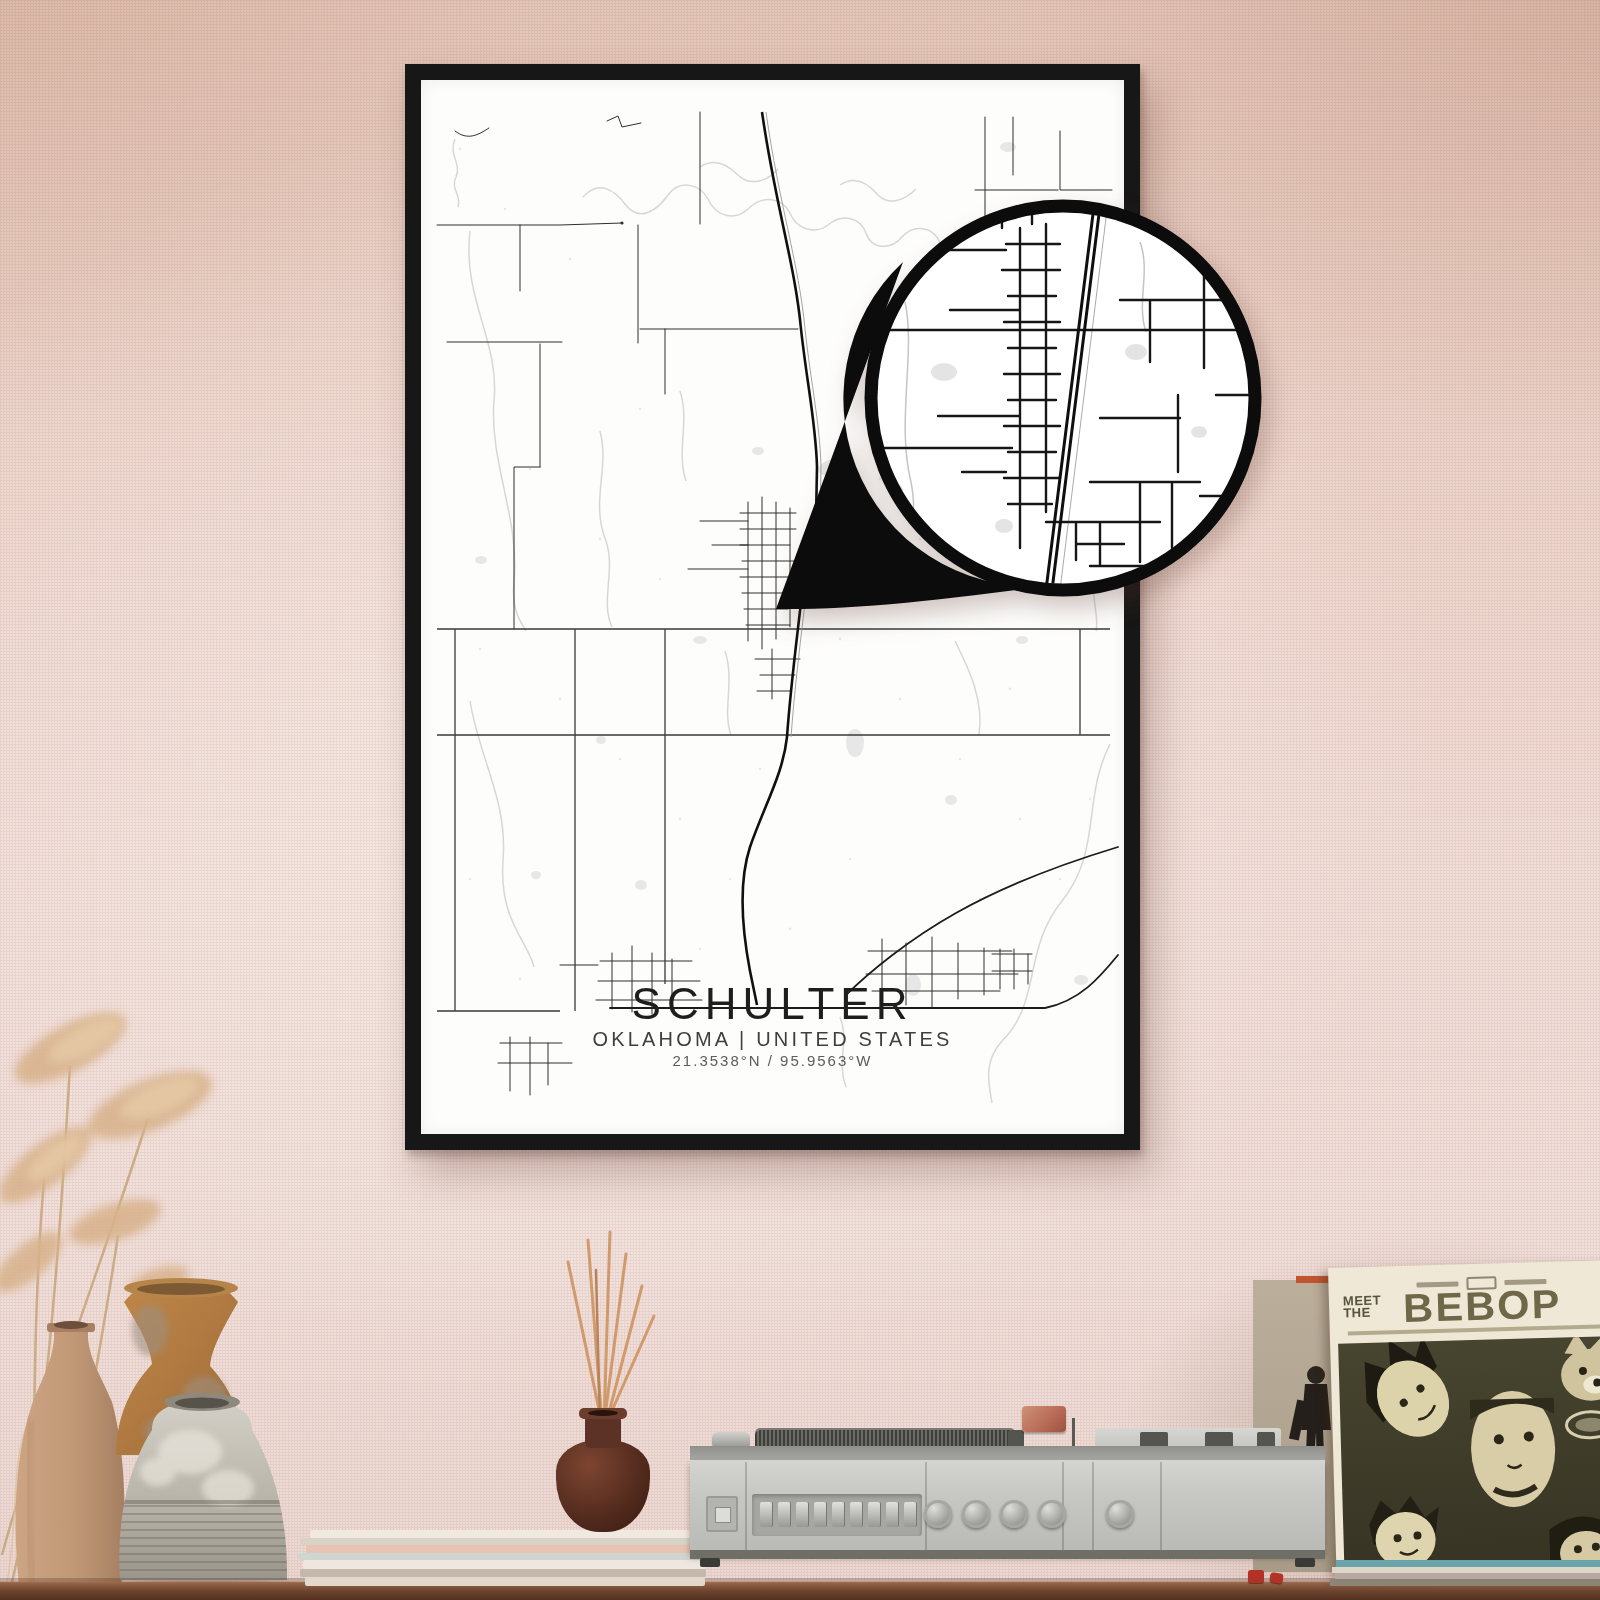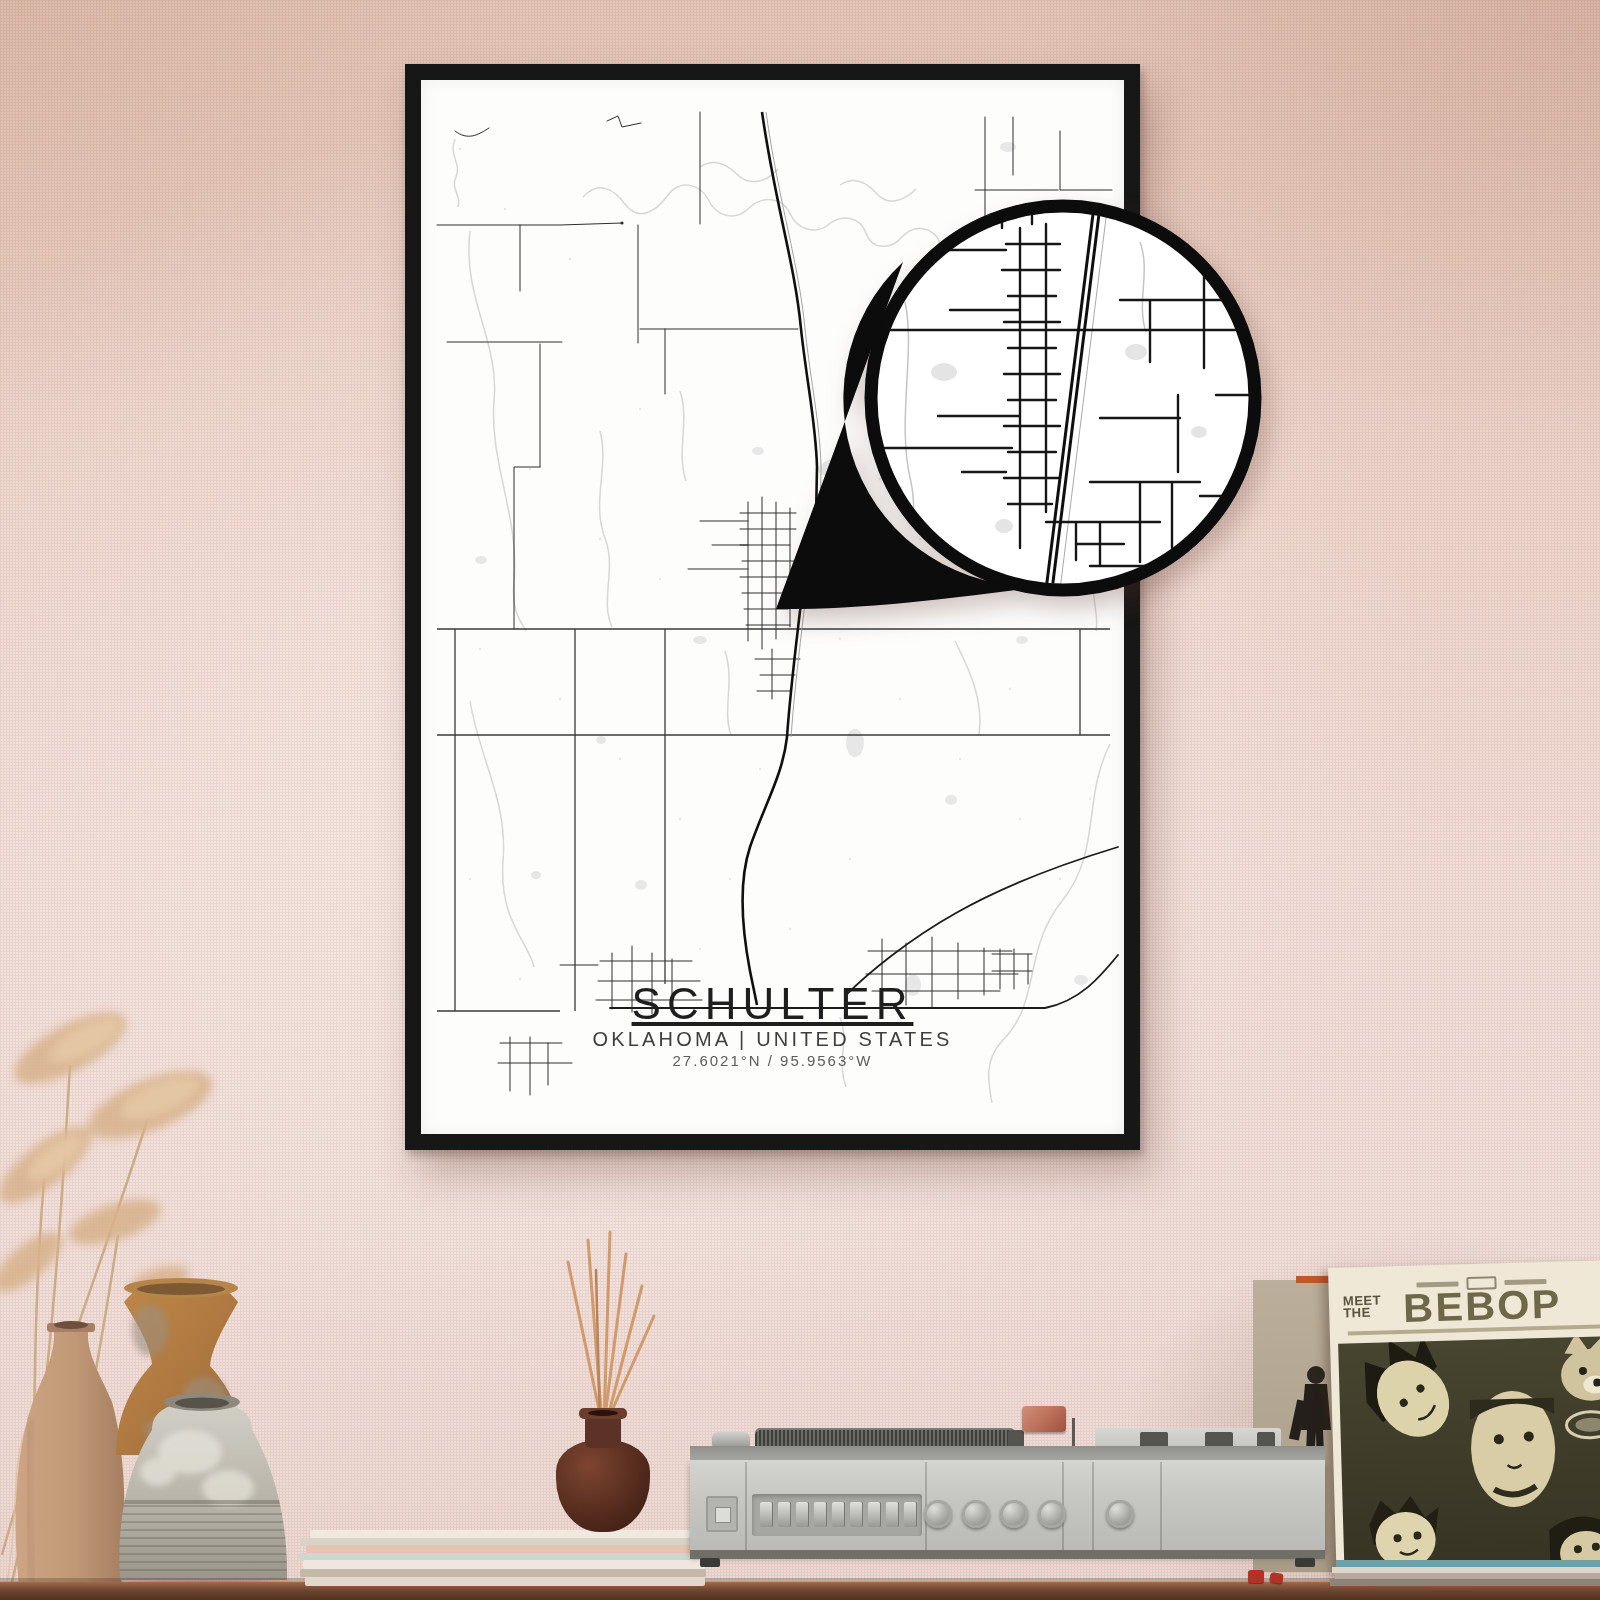--- a/index.html
+++ b/index.html
@@ -23,21 +23,21 @@
     background:radial-gradient(420px 300px at 70% 65%, rgba(130,110,85,.38), rgba(130,110,85,0) 75%);}
   
   .frame{position:absolute;left:405px;top:64px;width:703px;height:1054px;
     background:#fdfdfc;border:16px solid #171717;
     box-shadow:14px 24px 38px rgba(96,56,44,.30), 3px 6px 8px rgba(40,20,15,.25);}
   .frame:after{content:"";position:absolute;inset:-16px;border:16px solid transparent;
     box-shadow:inset 0 0 0 1px rgba(255,255,255,.10);pointer-events:none;}
   .poster{position:absolute;inset:0;overflow:hidden;box-shadow:inset 0 0 16px rgba(0,0,0,.07);}
   .map-svg{position:absolute;left:0;top:0;}
   .titles{position:absolute;left:0;width:703px;text-align:center;color:#222;}
-  .poster-title{top:899px;font-size:44px;font-weight:300;letter-spacing:6px;color:#1e1e1e;text-decoration:underline;}
+  .poster-title{top:899px;font-size:44px;font-weight:300;letter-spacing:6px;color:#1e1e1e;}
   .poster-subtitle{top:948px;font-size:20px;letter-spacing:3.2px;color:#3f3f3f;}
   .poster-coords{top:972px;font-size:15px;letter-spacing:2px;color:#5c5c5c;}
   
   .lens-svg{position:absolute;left:750px;top:180px;filter:drop-shadow(8px 12px 12px rgba(90,50,40,.28));}
   
   .shelf{position:absolute;left:0;top:1582px;width:1600px;height:18px;
     background:linear-gradient(180deg,#a06b4c 0,#8c5a3e 3px,#6b4430 9px,#53301f 100%);}
   .shelf-line{position:absolute;left:0;top:1578px;width:1600px;height:4px;background:rgba(60,30,18,.25);}
   
   .mag{position:absolute;border-radius:2px;}
@@ -428,21 +428,21 @@
       </g>
       <g stroke="#1c1c1c" stroke-width="1.8" fill="none" stroke-linecap="round">
         <path d="M1118 848 C1052 868 1002 888 956 914 C908 941 868 974 845 997"></path>
         <path d="M610 1009 H1045 C1080 1002 1100 978 1118 956"></path>
       </g>
       <path d="M766 113 C779 205 799 265 805 330 C811 385 820 425 821 468 L820 520 L814 560 L804 612 C799 655 794 695 791 738" stroke="#9a9a9a" stroke-width=".9" fill="none"></path>
       <path d="M762 113 C775 205 795 265 801 330 C807 385 816 425 817 468 L816 520 L810 560 L800 612 C795 655 790 695 787 738 C783 775 765 805 750 848 C738 885 742 930 750 972 L757 1006" stroke="#101010" stroke-width="2.6" fill="none"></path>
     </svg>
     <div class="titles bind-abs poster-title">SCHULTER</div>
     <div class="titles bind-abs poster-subtitle">OKLAHOMA | UNITED STATES</div>
-    <div class="titles bind-abs poster-coords">27.6021°N / 95.9563°W</div>
+    <div class="titles bind-abs poster-coords">21.3538°N / 95.9563°W</div>
   </div>
 </div>
 
 <svg class="lens-svg" width="520" height="450" viewBox="750 180 520 450">
   <defs>
     <clipPath id="lensClip">
         <circle cx="1063" cy="398" r="186"></circle>
       </clipPath>
   </defs>
   <circle cx="1063" cy="398" r="192" fill="#ffffff"></circle>

